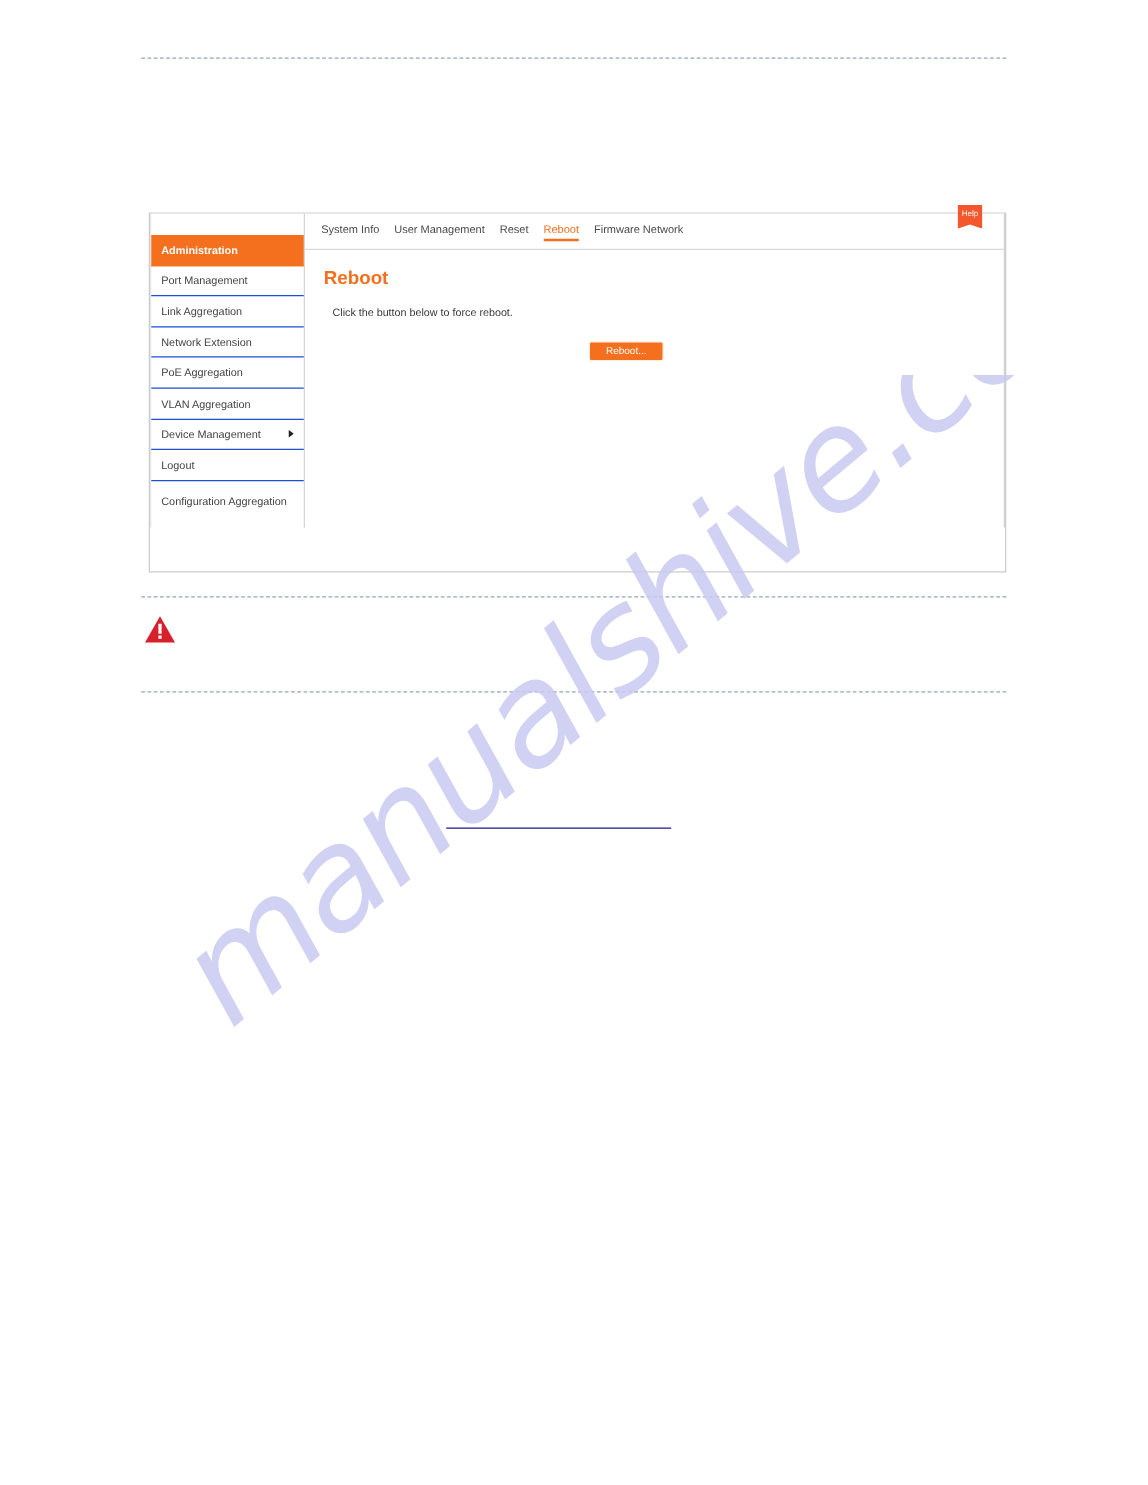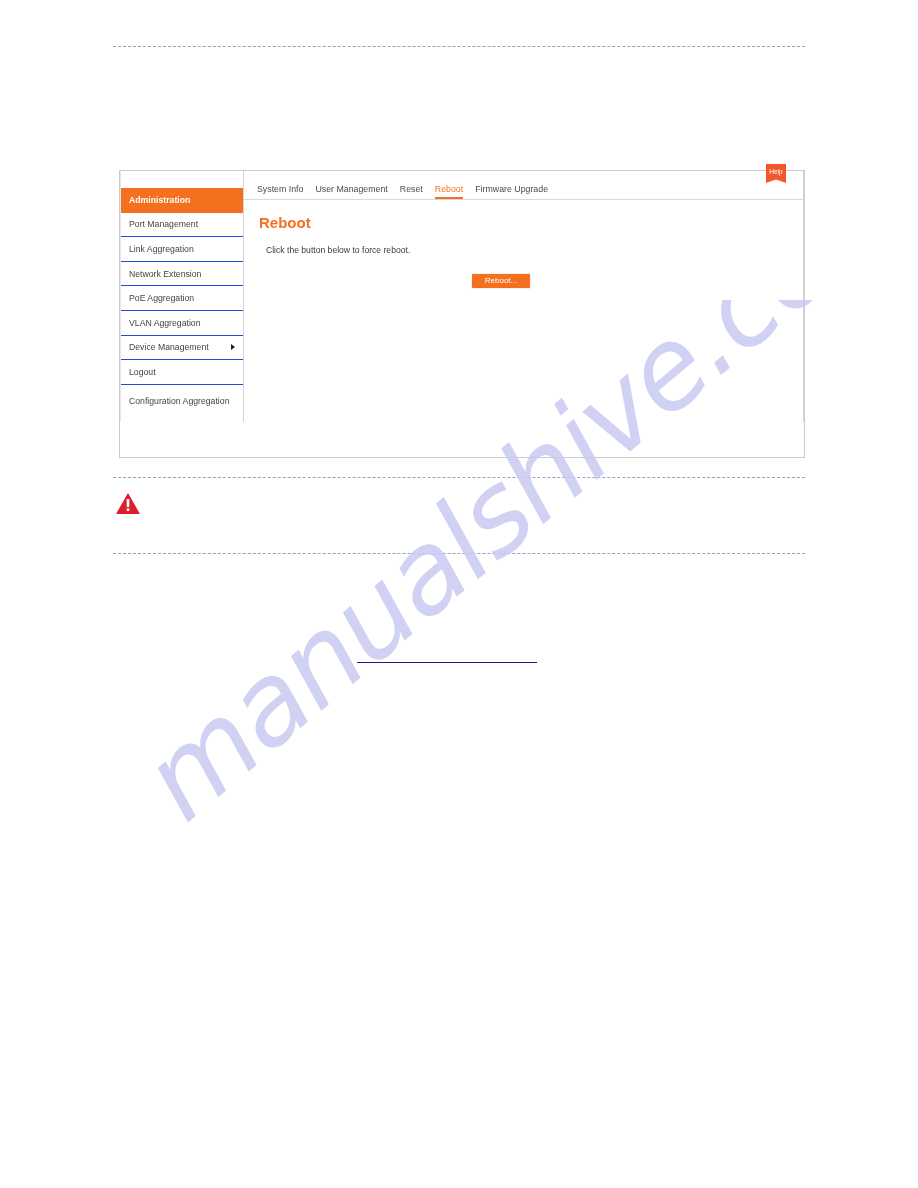--- a/index.html
+++ b/index.html
@@ -165,21 +165,21 @@
     flex: 1;
     position: relative;
     background: #ffffff;
     border-right: 1px solid #d4d4d4;
     box-sizing: border-box;
   }
   .tabbar {
     height: 28px;
     border-bottom: 1px solid #d9d9d9;
     display: flex;
-    align-items: flex-end;
+    align-items: center;
     padding-left: 13px;
     position: relative;
   }
   .tab {
     font-size: 8.8px;
     color: #4a4a4a;
     padding: 0 0 5px 0;
     margin-right: 12px;
     white-space: nowrap;
   }
@@ -290,21 +290,21 @@
         <div class="tab">
           <span>User Management</span>
         </div>
         <div class="tab">
           <span>Reset</span>
         </div>
         <div class="tab active">
           <span>Reboot</span>
         </div>
         <div class="tab">
-          <span>Firmware Upgrade</span>
+          <span>Firmware Network</span>
         </div>
         <div class="help-badge">Help</div>
       </div>
 
       <h1 class="panel-title">Reboot</h1>
       <p class="panel-desc">Click the button below to force reboot.</p>
 
       <div class="reboot-btn">Reboot...</div>
 
     </section>

